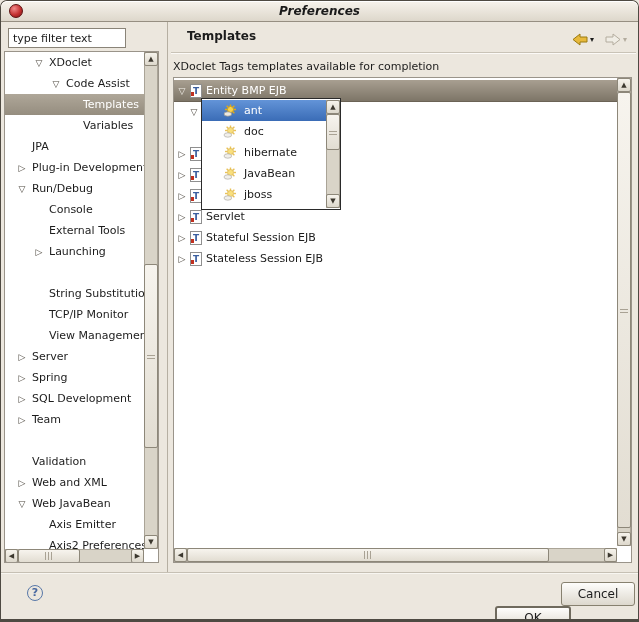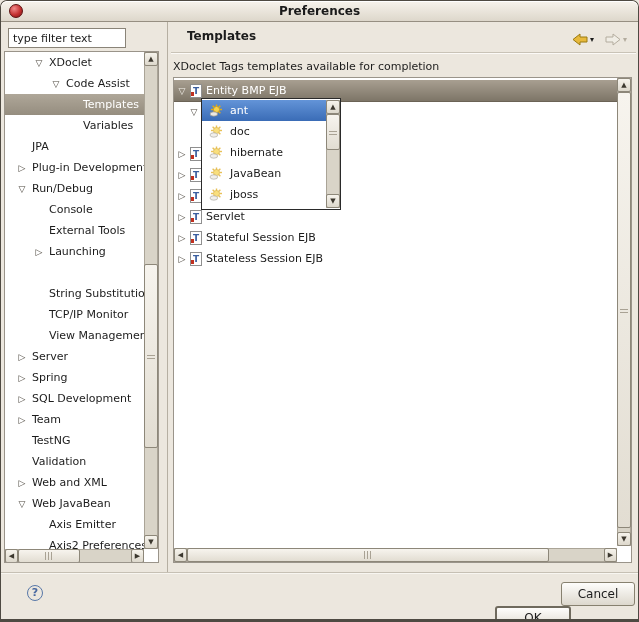--- a/index.html
+++ b/index.html
@@ -10,21 +10,21 @@
     border:1px solid #4e4a42;border-bottom:3px solid #4e4a42;
     box-sizing:border-box;
     border-radius:7px 7px 0 0;
     overflow:hidden;
     font-size:11px;color:#1c1c1c;
   }
   
   .titlebar{position:absolute;left:0;top:0;right:0;height:20px;
     background:linear-gradient(#f7f3ec,#ddd7cb);
     border-bottom:1px solid #968f82;border-radius:6px 6px 0 0;
-    box-shadow:inset 0 1px #fff;}
+    box-shadow:inset 0 1px #fff;font-style:italic;}
   .title-text{position:absolute;left:0;right:0;top:3px;text-align:center;
     font-weight:bold;font-size:12px;color:#1a1a1a;}
   .app-icon{position:absolute;left:8px;top:3px;width:14px;height:14px;border-radius:50%;
     background:radial-gradient(circle at 35% 30%, #f08a8a,#c43030 55%, #7c1414);
     border:1px solid #5c1010;box-sizing:border-box;}
   
   .vsep{position:absolute;left:166px;top:21px;width:1px;height:550px;background:#b6afa2;}
   
   .filter-input{position:absolute;left:7px;top:27px;width:118px;height:20px;
     border:1px solid #8a8478;background:#fff;font-family:"DejaVu Sans",sans-serif;
@@ -69,21 +69,21 @@
   
   .main-header{position:absolute;left:186px;top:28px;font-weight:bold;font-size:12px;}
   .hsep{position:absolute;left:170px;top:51px;width:465px;height:1px;background:#c9c3b7;box-shadow:0 1px #fcfaf7;}
   .descr{position:absolute;left:172px;top:59px;font-size:11px;}
   .nav-ic{position:absolute;top:30px;height:16px;display:flex;align-items:center;}
   .caret{font-size:8px;margin-left:2px;color:#1c1c1c;}
   .caret.dis{color:#b3ac9e;}
   
   .popup{position:absolute;left:200px;top:97px;width:140px;height:112px;background:#fff;
     border:1px solid #2a2a2a;box-sizing:border-box;z-index:50;}
-  .p-row{position:absolute;left:0;width:136px;height:21px;display:flex;align-items:center;padding-left:7px;box-sizing:border-box;}
+  .p-row{position:absolute;left:0;width:136px;height:21px;display:flex;align-items:center;padding-left:21px;box-sizing:border-box;}
   .p-row.sel{background:linear-gradient(#6394d8,#3a6cb6);color:#fff;}
   .p-row .lbl{margin-left:6px;}
   
   .footer-sep{position:absolute;left:0;top:571px;width:639px;height:1px;background:#c6c0b4;box-shadow:0 1px #f8f6f1;}
   .help-btn{position:absolute;left:26px;top:584px;width:16px;height:16px;border:1px solid #5878a8;border-radius:50%;
     box-sizing:border-box;text-align:center;font-size:11px;line-height:14px;color:#4868a0;font-weight:bold;background:transparent;}
   .btn{position:absolute;top:581px;height:24px;background:linear-gradient(#fefdfb,#ddd8cd);
     border:1px solid #87816f;border-radius:3px;font-family:"DejaVu Sans",sans-serif;font-size:12px;color:#1c1c1c;
     box-sizing:border-box;text-align:center;}
   .btn.default{border:2px solid #6f6a5d;}
@@ -184,24 +184,20 @@
       <span class="lbl">Spring</span>
       </div>
     <div class="s-row lv0" style="top:336px">
       <span class="exp">▷</span>
       <span class="lbl">SQL Development</span>
       </div>
     <div class="s-row lv0" style="top:357px">
       <span class="exp">▷</span>
       <span class="lbl">Team</span>
       </div>
-    <div class="s-row lv0" style="top:378px">
-      <span class="exp"></span>
-      <span class="lbl">TestNG</span>
-      </div>
     <div class="s-row lv0" style="top:399px">
       <span class="exp"></span>
       <span class="lbl">Validation</span>
       </div>
     <div class="s-row lv0" style="top:420px">
       <span class="exp">▷</span>
       <span class="lbl">Web and XML</span>
       </div>
     <div class="s-row lv0" style="top:441px">
       <span class="exp">▽</span>

